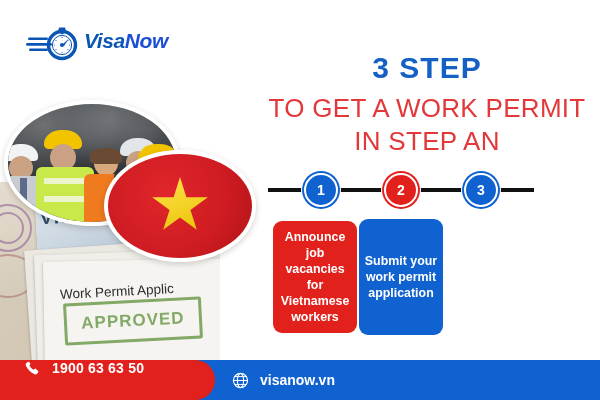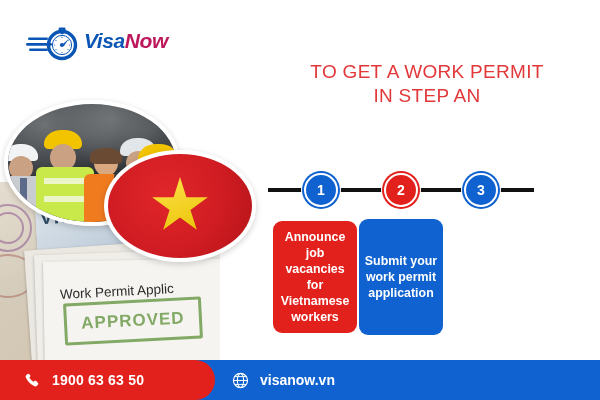--- a/index.html
+++ b/index.html
@@ -37,21 +37,21 @@
     position: absolute;
     left: 58px;
     top: 7px;
     font-size: 21px;
     font-weight: bold;
     font-style: italic;
     letter-spacing: -0.4px;
     white-space: nowrap;
   }
   .logo-visa { color: #0b56b5; }
-  .logo-now  { color: #be185d; text-align: right; }
+  .logo-now  { color: #1d4ed8; text-align: right; }
 
   
   #imagery {
     position: absolute;
     left: 0;
     top: 86px;
     width: 252px;
     height: 276px;
   }
   #doc-stack {
@@ -195,21 +195,21 @@
     text-align: center;
   }
   #title-main {
     font-size: 30px;
     font-weight: bold;
     color: #1560c4;
     letter-spacing: 1px;
     line-height: 1.08;
   }
   .title-sub {
-    font-size: 19px;
+    font-size: 26px;
     color: #e2383a;
     letter-spacing: .3px;
     line-height: 1.25;
     font-weight: normal;
   }
   #title-sub1 { margin-top: 8px; }
 
   
   #track {
     position: absolute;
@@ -297,21 +297,20 @@
   }
   #footer-red {
     position: absolute;
     left: 0;
     top: 0;
     width: 215px;
     height: 40px;
     background: #e2211c;
     border-radius: 0 40px 40px 0;
     display: flex;
-    align-items: center;
     padding-left: 24px;
     box-sizing: border-box;
   }
   #phone-icon {
     width: 16px;
     height: 16px;
     margin-right: 12px;
     flex: none;
   }
   #phone-text {
@@ -449,20 +448,21 @@
         <div class="vest" style="left:0px; top:40px; width:48px; height:42px; background:#f07b1f;"></div>
       </div>
     </div>
 
     <div class="oval" id="oval-flag">
       <div id="flag-star"></div>
     </div>
   </div>
 
   <div id="headline">
+    <div id="title-main">3 STEP</div>
     <div class="title-sub" id="title-sub1">TO GET A WORK PERMIT</div>
     <div class="title-sub" id="title-sub2">IN STEP AN</div>
   </div>
 
   <div id="track">
     <div id="track-line"></div>
     <div class="node" id="node-1">
       <div class="node-inner node-blue">1</div>
     </div>
     <div class="node" id="node-2">

